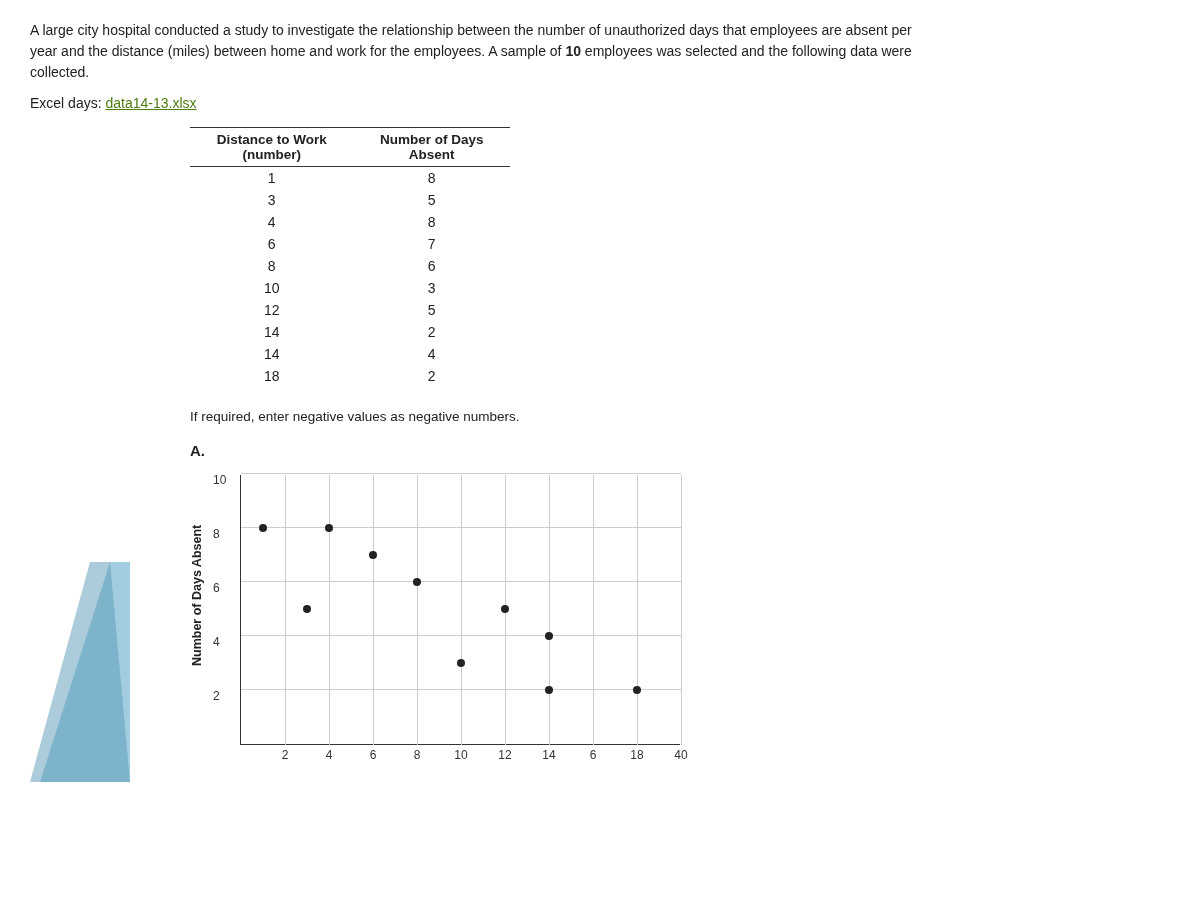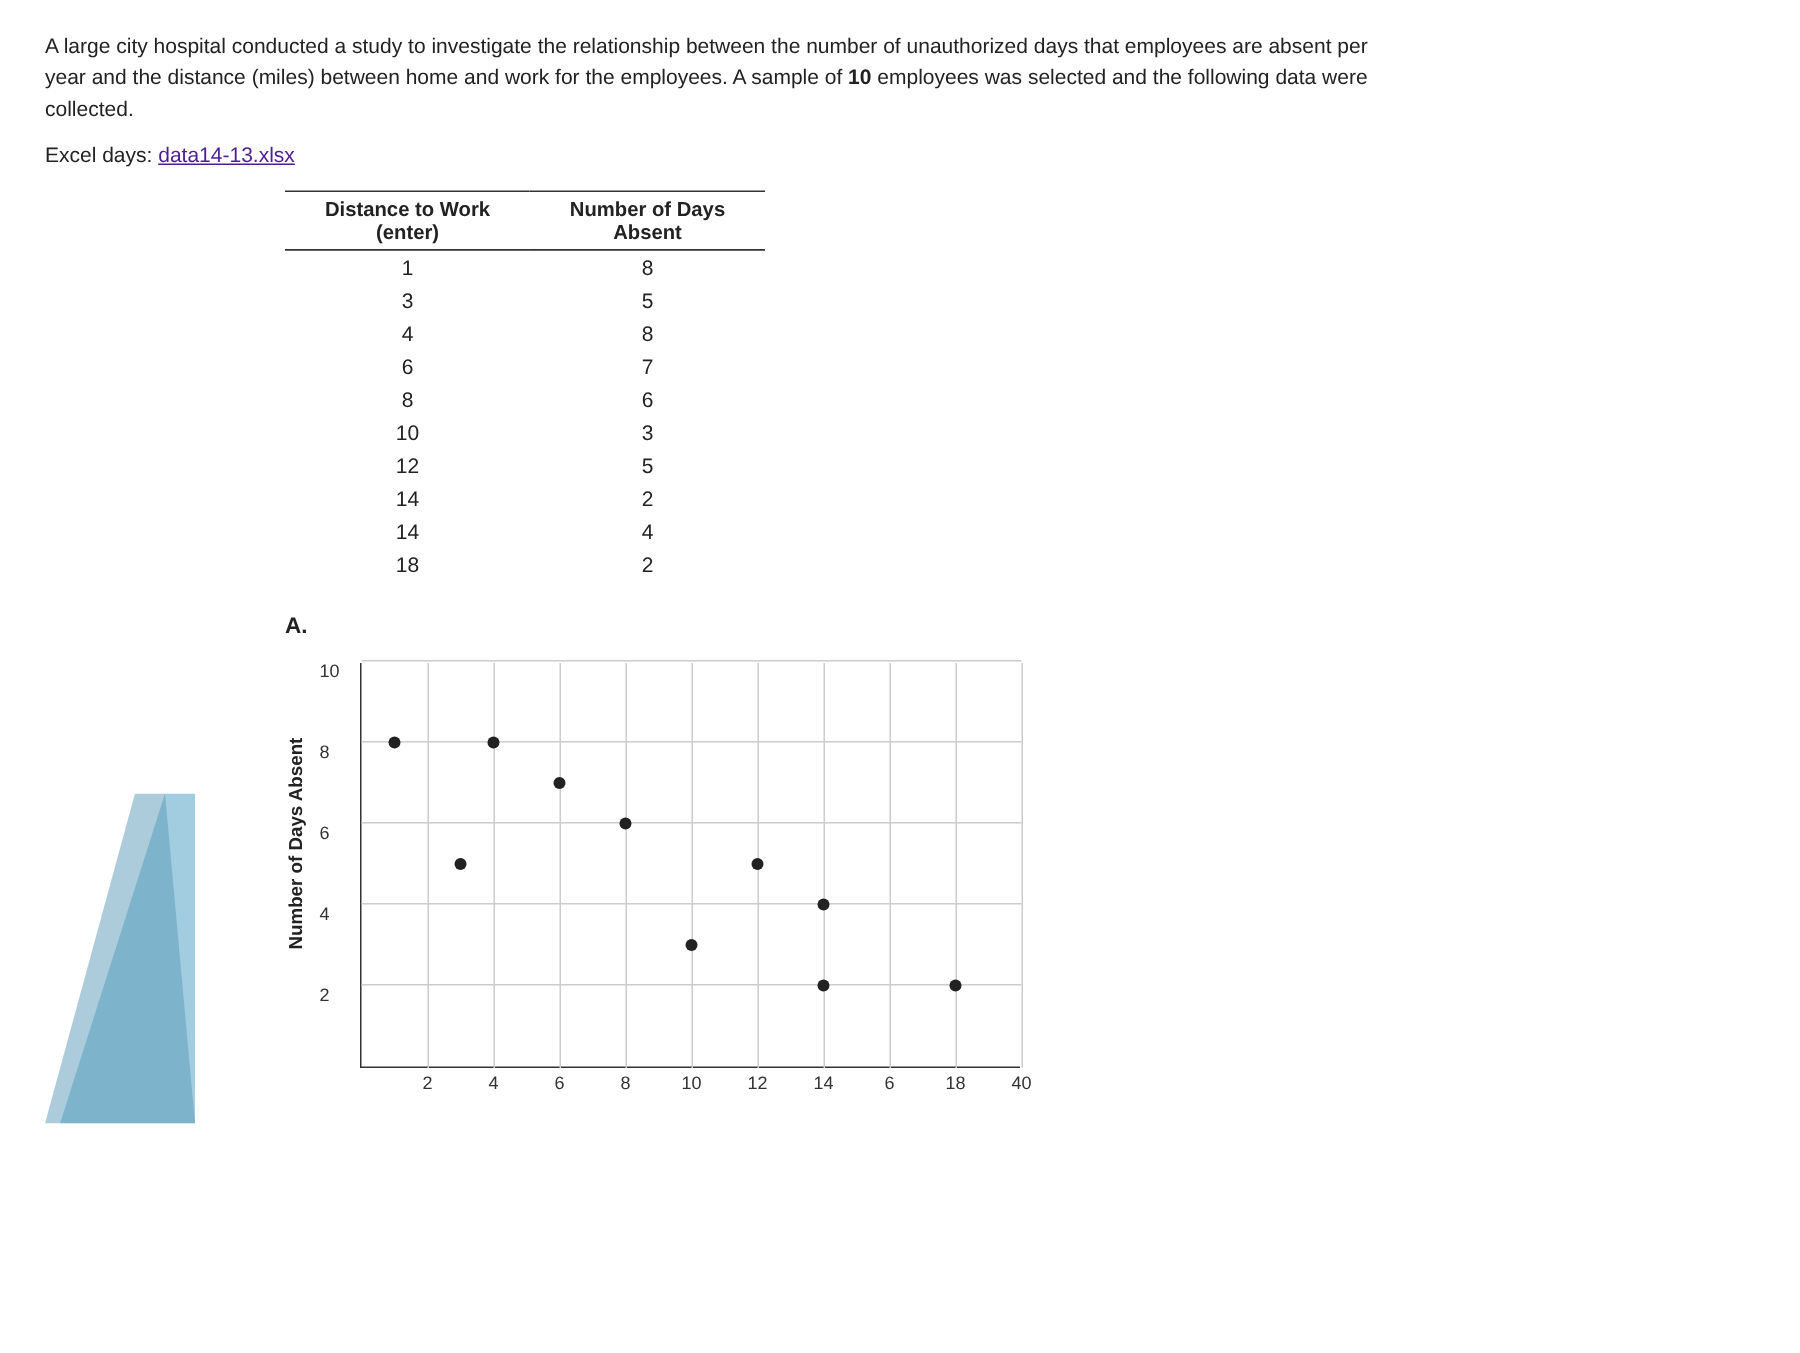--- a/index.html
+++ b/index.html
@@ -9,21 +9,21 @@
       background: #fff;
       color: #222;
       padding: 20px 30px;
     }
     .intro-text {
       max-width: 900px;
       line-height: 1.5;
       margin-bottom: 12px;
     }
     .excel-link {
-      color: #4c1d95;
+      color: #4d7c0f;
       text-decoration: underline;
       cursor: pointer;
     }
     .excel-file-line {
       margin-bottom: 16px;
     }
     .content-area {
       display: flex;
       gap: 40px;
       align-items: flex-end;
@@ -161,21 +161,21 @@
       <polygon points="60,0 80,0 100,220 0,220" fill="#5a9ab8" opacity="0.5"></polygon>
     </svg>
   </div>
 
   <div class="table-section">
     <table class="data-table">
       <thead>
         <tr class="header-row">
           <th>
             <div>Distance to Work</div>
-            <div>(enter)</div>
+            <div>(number)</div>
           </th>
           <th>
             <div>Number of Days</div>
             <div>Absent</div>
           </th>
         </tr>
       </thead>
       <tbody id="table-body">
       <tr>
             <td>1</td>
@@ -214,20 +214,21 @@
             <td>4</td>
           </tr>
           <tr>
             <td>18</td>
             <td>2</td>
           </tr>
         </tbody>
     </table>
 
     <div class="instructions">
+      <p>If required, enter negative values as negative numbers.</p>
     </div>
 
     <div class="chart-label-section">
       <div class="chart-letter">A.</div>
       <div class="chart-container">
 
         <div class="y-axis-label">Number of Days Absent</div>
 
         <div class="chart-area" id="chart-area">
         <div class="y-gridline" style="bottom: 54px;"></div>

